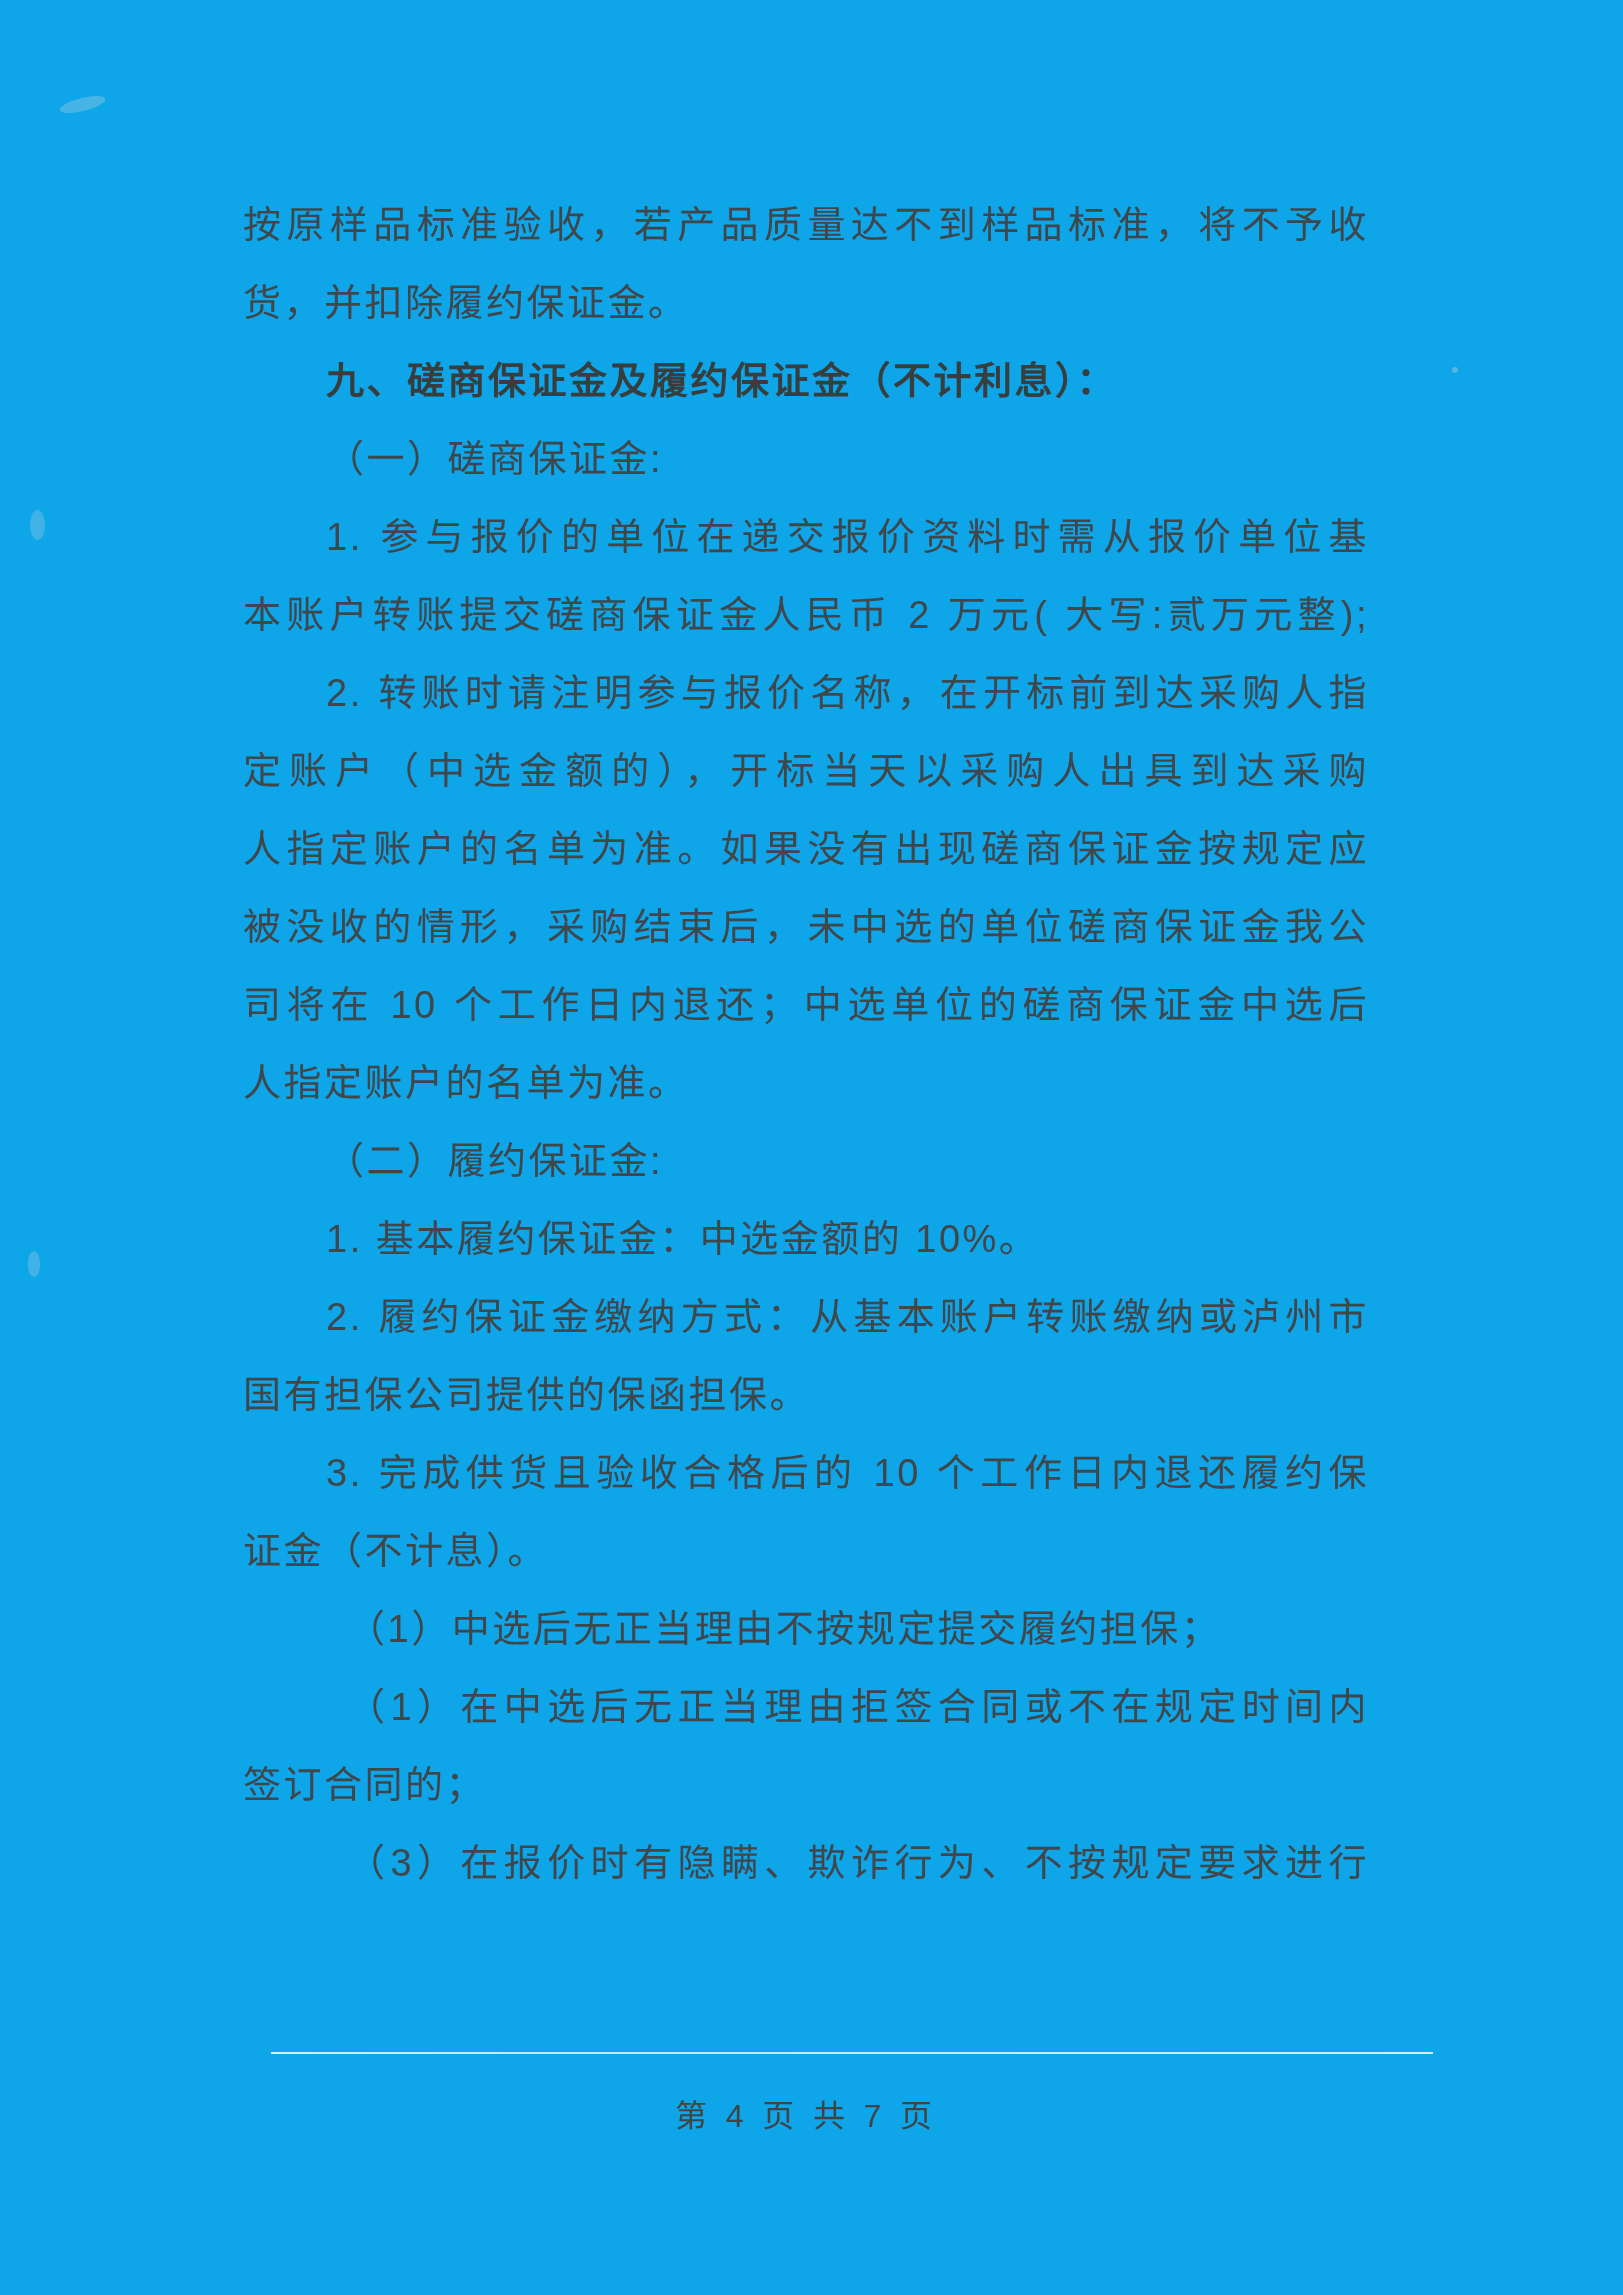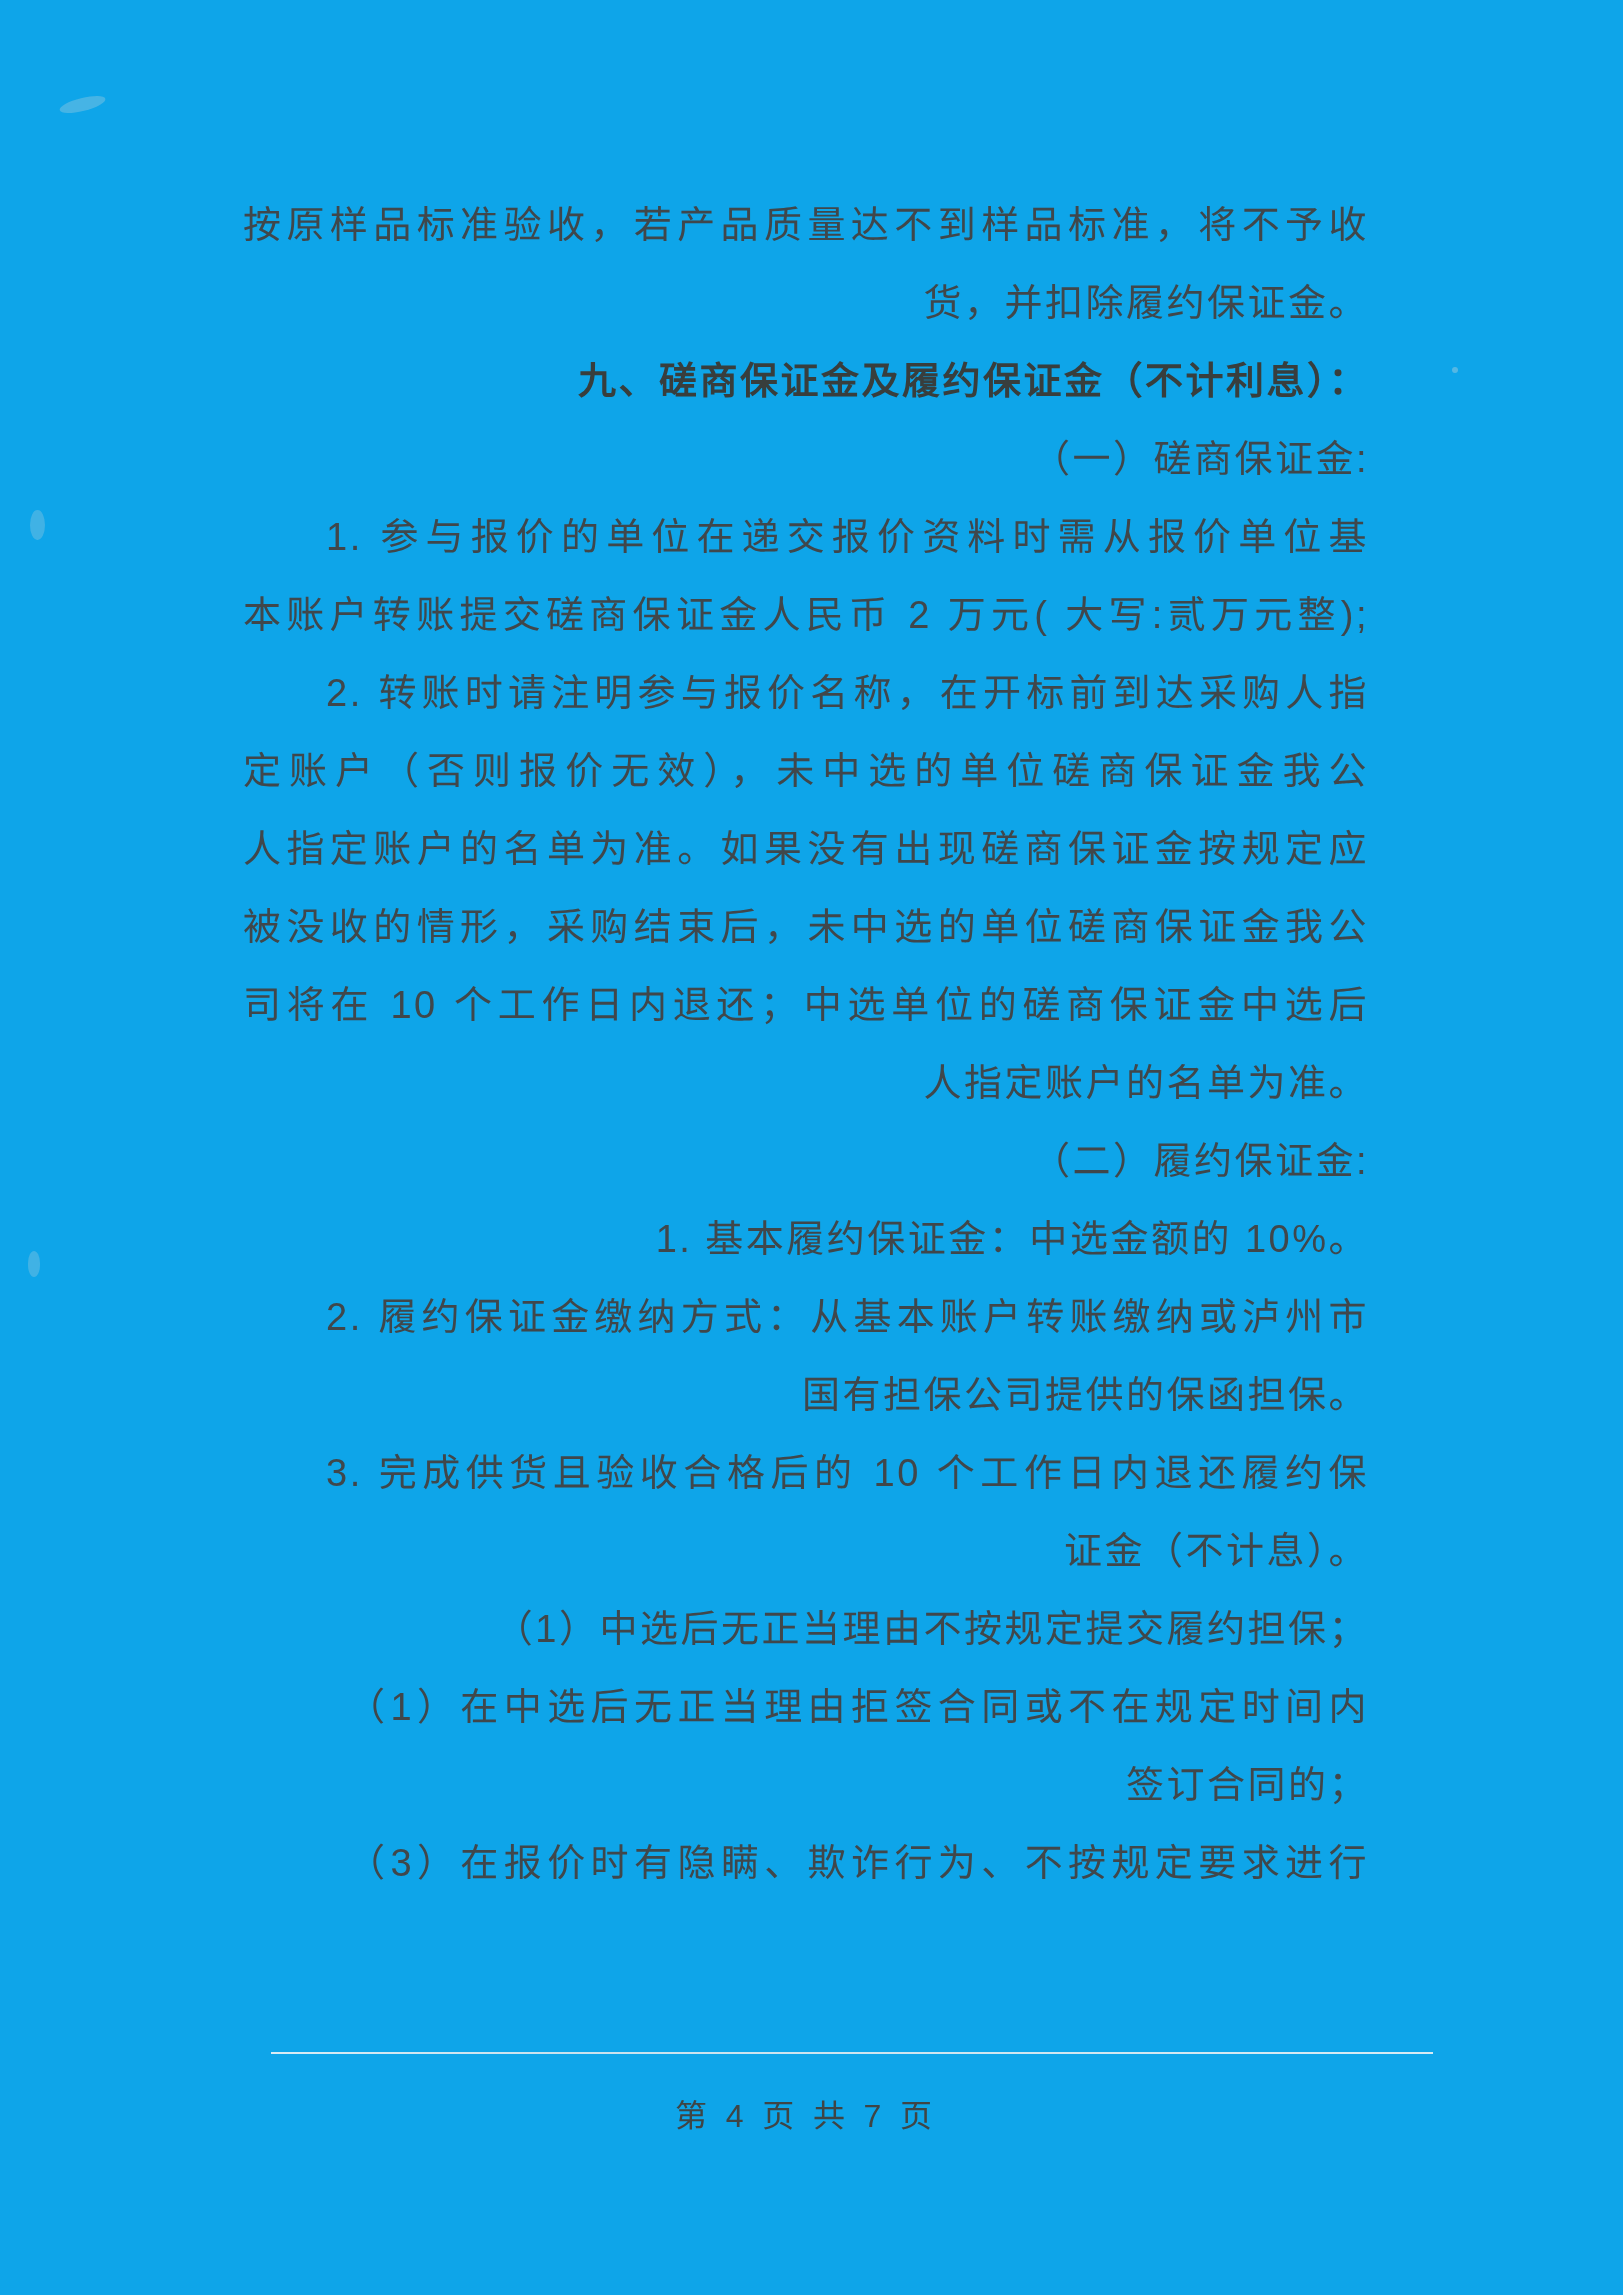--- a/index.html
+++ b/index.html
@@ -23,21 +23,21 @@
     color:#40474b;
     overflow:hidden;
     white-space:nowrap;
   }
   .line.j{
     white-space:normal;
     text-align:justify;
     text-align-last:justify;
     text-justify:inter-character;
   }
-  .line.l{text-align:right;}
+  .line.l{text-align:left;}
   .line.b{font-weight:bold;color:#383e3d;}
   .ind0{padding-left:0;}
   .ind1{padding-left:83px;}
   .ind2{padding-left:69px;}
   .ind3{padding-left:104px;}
   .scan-rule{
     position:absolute;
     left:271px;top:2052px;
     width:1162px;height:1.5px;
     background:linear-gradient(90deg,#eff3f6,#dfe8ee 25%,#e6edf1 65%,#eef2f5);
@@ -74,21 +74,21 @@
 
   <div class="content">
 
   <div class="line j ind0">按原样品标准验收，若产品质量达不到样品标准，将不予收</div>
       <div class="line l ind0">货，并扣除履约保证金。</div>
       <div class="line l ind1 b">九、磋商保证金及履约保证金（不计利息）：</div>
       <div class="line l ind1">（一）磋商保证金:</div>
       <div class="line j ind1">1. 参与报价的单位在递交报价资料时需从报价单位基</div>
       <div class="line j ind0">本账户转账提交磋商保证金人民币 2 万元( 大写:贰万元整);</div>
       <div class="line j ind1">2. 转账时请注明参与报价名称，在开标前到达采购人指</div>
-      <div class="line j ind0">定账户（否则报价无效），未中选的单位磋商保证金我公</div>
+      <div class="line j ind0">定账户（中选金额的），开标当天以采购人出具到达采购</div>
       <div class="line j ind0">人指定账户的名单为准。如果没有出现磋商保证金按规定应</div>
       <div class="line j ind0">被没收的情形，采购结束后，未中选的单位磋商保证金我公</div>
       <div class="line j ind0">司将在 10 个工作日内退还；中选单位的磋商保证金中选后</div>
       <div class="line l ind0">人指定账户的名单为准。</div>
       <div class="line l ind1">（二）履约保证金:</div>
       <div class="line l ind1">1. 基本履约保证金：中选金额的 10%。</div>
       <div class="line j ind1">2. 履约保证金缴纳方式：从基本账户转账缴纳或泸州市</div>
       <div class="line l ind0">国有担保公司提供的保函担保。</div>
       <div class="line j ind1">3. 完成供货且验收合格后的 10 个工作日内退还履约保</div>
       <div class="line l ind0">证金（不计息）。</div>

